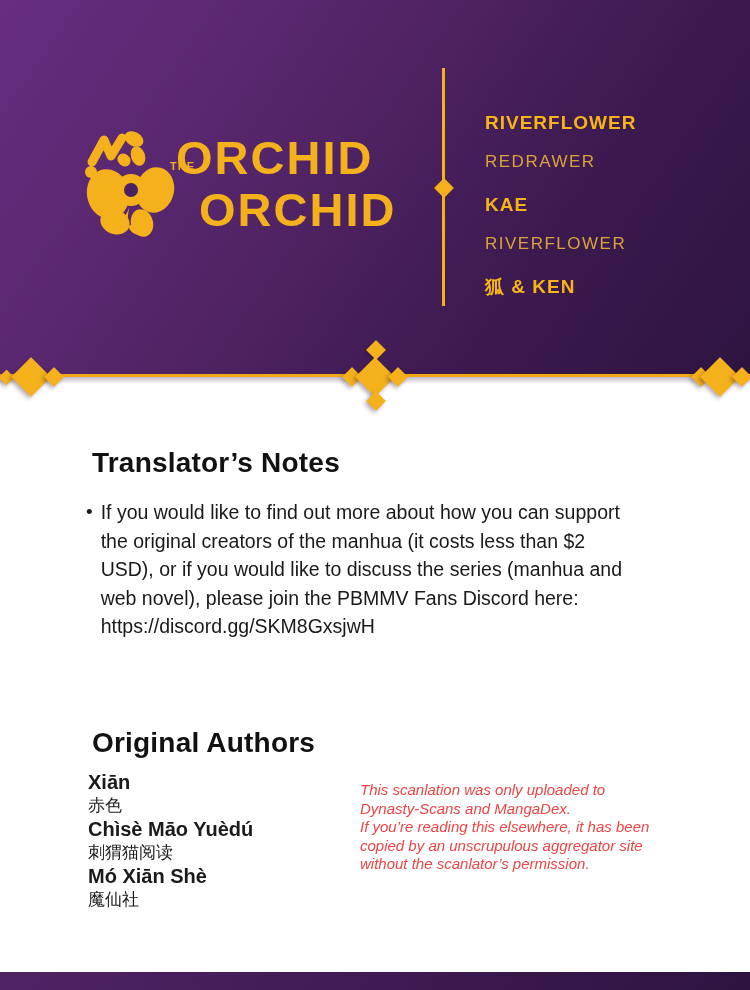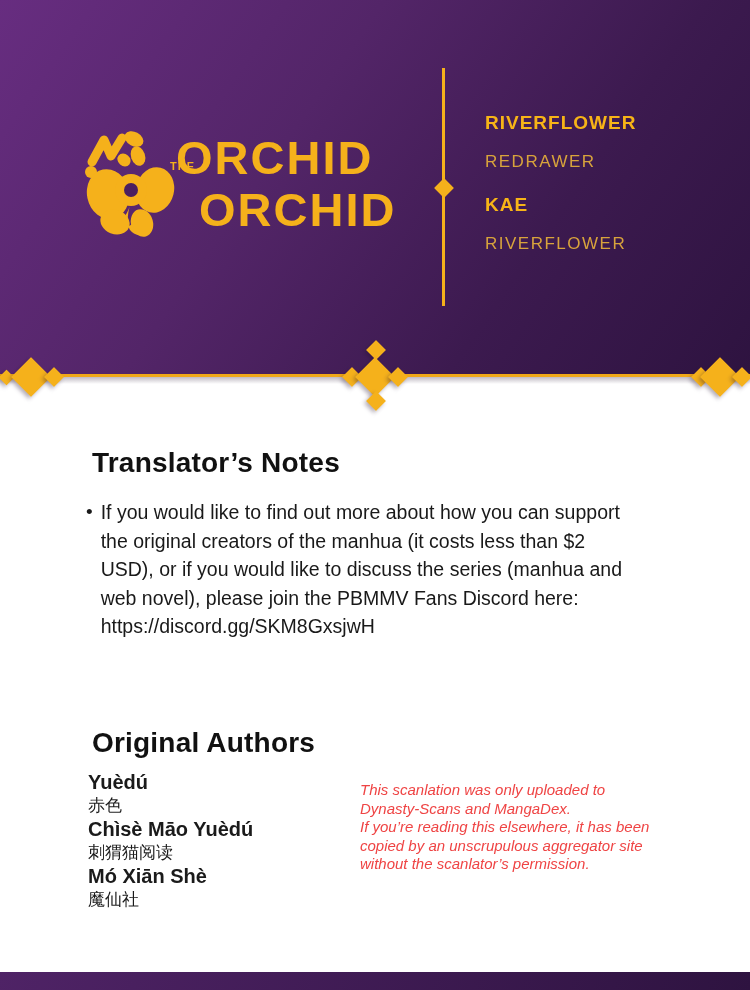--- a/index.html
+++ b/index.html
@@ -173,20 +173,21 @@
     <div class="credits">
       <div class="credit-group">
         <div class="credit-name">RIVERFLOWER</div>
       </div>
       <div class="credit-group">
         <div class="credit-role">REDRAWER</div>
         <div class="credit-name">KAE</div>
       </div>
       <div class="credit-group">
         <div class="credit-role">RIVERFLOWER</div>
+        <div class="credit-name">狐 &amp; KEN</div>
       </div>
     </div>
   </div>
 
   <div class="hline"></div>
   <div class="hline-shadow"></div>
 
   <div class="diamond d-tiny" style="left:1px;   top:372px;"></div>
   <div class="diamond d-big" style="left:17px;  top:363px;"></div>
   <div class="diamond d-small" style="left:47px;  top:370px;"></div>
@@ -211,21 +212,21 @@
 USD), or if you would like to discuss the series (manhua and
 web novel), please join the PBMMV Fans Discord here:</div>
       <a class="notes-link" href="#">https://discord.gg/SKM8GxsjwH</a>
     </div>
   </div>
 
   <h2 class="authors-heading">Original Authors</h2>
 
   <div class="authors-list">
     <div>
-      <div class="author-latin">Yuèdú</div>
+      <div class="author-latin">Xiān</div>
       <div class="author-cjk">赤色</div>
     </div>
     <div>
       <div class="author-latin">Chìsè Māo Yuèdú</div>
       <div class="author-cjk">刺猬猫阅读</div>
     </div>
     <div>
       <div class="author-latin">Mó Xiān Shè</div>
       <div class="author-cjk">魔仙社</div>
     </div>

